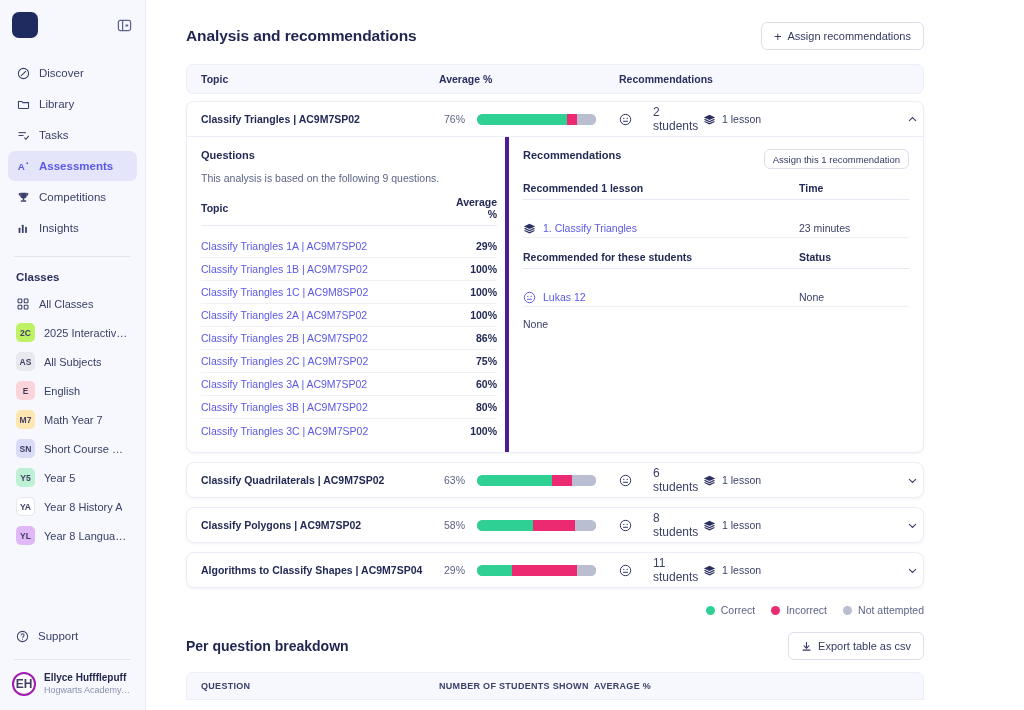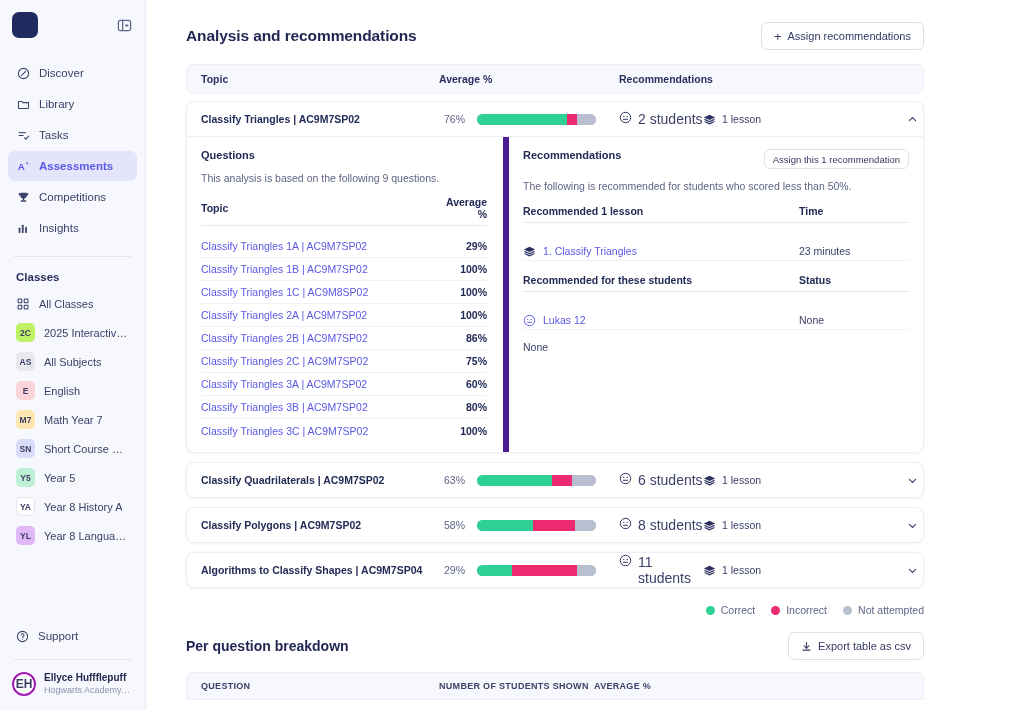--- a/index.html
+++ b/index.html
@@ -98,27 +98,27 @@
     box-shadow: 0 1px 3px rgba(40,45,90,0.06);
     margin-bottom: 9px; overflow: hidden;
   }
   .topic-row { height: 34px; display:flex; align-items:center; font-size: 11px; }
   .topic-name { flex: 0 0 252px; padding-left: 14px; font-weight:700; color:#222a55; font-size: 10.5px; }
   .avg-wrap { flex: 0 0 180px; display:flex; align-items:center; gap: 12px; }
   .avg-pct { font-size: 10.5px; color:#5e6486; width: 26px; text-align:right; }
   .bar { width: 119px; height: 11px; border-radius: 6px; overflow: hidden; display:flex; background:#b9bed0; }
   .bar .seg { height: 100%; }
   .rec-wrap { flex:1; display:flex; align-items:center; gap: 0; }
-  .rec-students { display:flex; gap:6px; width: 84px; font-size: 14px; color:#3b4168; }
+  .rec-students { display:flex; align-items:center; gap:21px; width: 84px; font-size: 12px; color:#3b4168; }
   .rec-lessons { display:flex; align-items:center; gap:6px; width: 80px; font-size: 10.5px; color:#3b4168; }
   .chev { margin-left:auto; margin-right: 4px; width:14px; height:14px; display:flex; align-items:center; justify-content:center; cursor:pointer; }
 
   
   .expand { display:flex; border-top: 1px solid #eceef7; }
-  .panel-left { flex: 0 0 322px; padding: 12px 16px 10px 14px; border-right: 6px solid #4c1d95; }
+  .panel-left { flex: 0 0 322px; padding: 12px 8px 10px 14px; border-right: 4px solid #4c1d95; }
   .panel-right { flex: 1; padding: 12px 14px 10px 14px; }
   .panel-title { font-size: 11px; font-weight:700; color:#222a55; }
   .panel-sub { font-size: 10.5px; color:#5e6486; margin-top: 11px; }
   .panel-head-row { display:flex; align-items:flex-start; justify-content:space-between; }
   .btn-small {
     border:1px solid #dcdfeb; background:#fff; border-radius:6px; height:20px;
     padding: 0 8px; font-size: 9.5px; color:#343a63; cursor:pointer;
     font-family: "Liberation Sans", sans-serif; white-space:nowrap;
   }
   .sub-head {
@@ -409,21 +409,20 @@
               <span class="q-name">Classify Triangles 3C | AC9M7SP02</span>
               <span class="q-val">100%</span>
             </div>
         </div>
 
         <div class="panel-right">
           <div class="panel-head-row">
             <div class="panel-title">Recommendations</div>
             <button class="btn-small">Assign this 1 recommendation</button>
           </div>
-          <div class="panel-sub">The following is recommended for students who scored less than 50%.</div>
 
           <div class="r-head">
             <span class="c1">Recommended 1 lesson</span>
             <span class="c2">Time</span>
           </div>
           <div class="r-spacer"></div>
           <div class="r-row">
             <span class="r-c1">
               <span>
                 <svg width="13" height="13" viewBox="0 0 16 16" fill="#2b3060" stroke="none">

